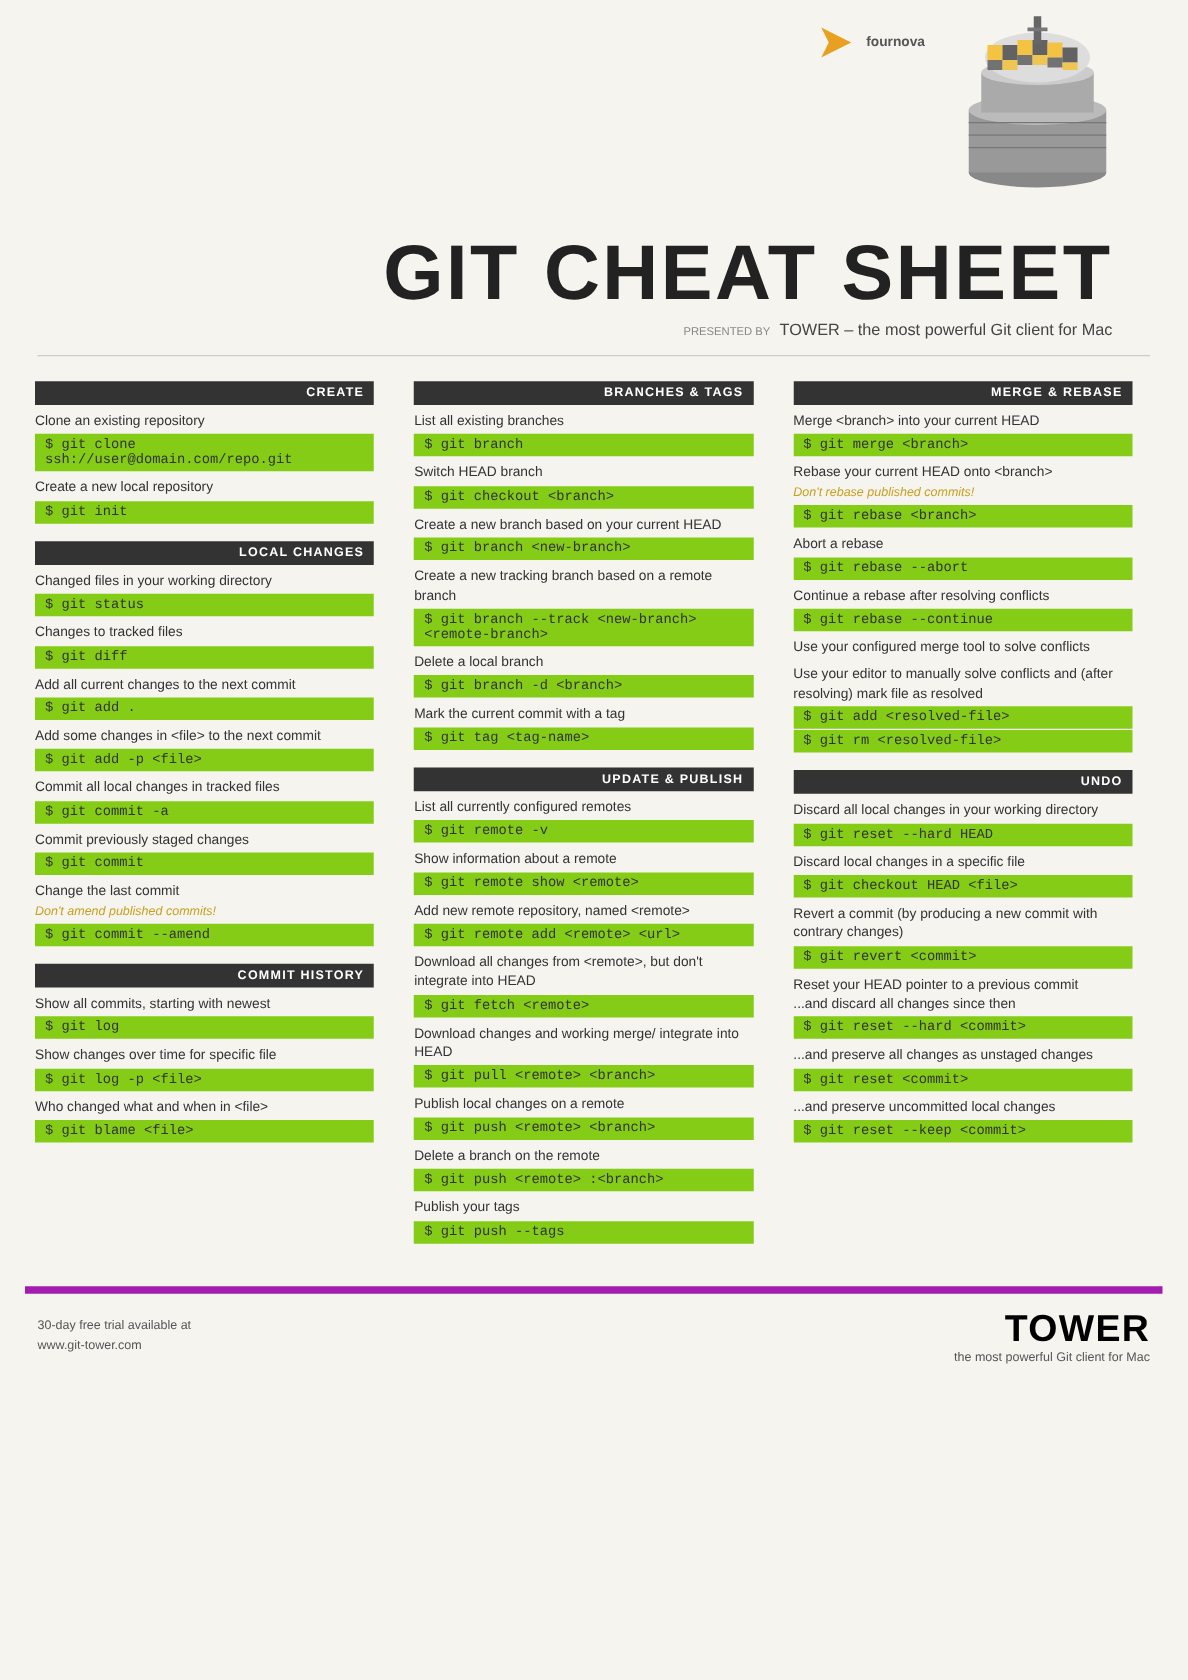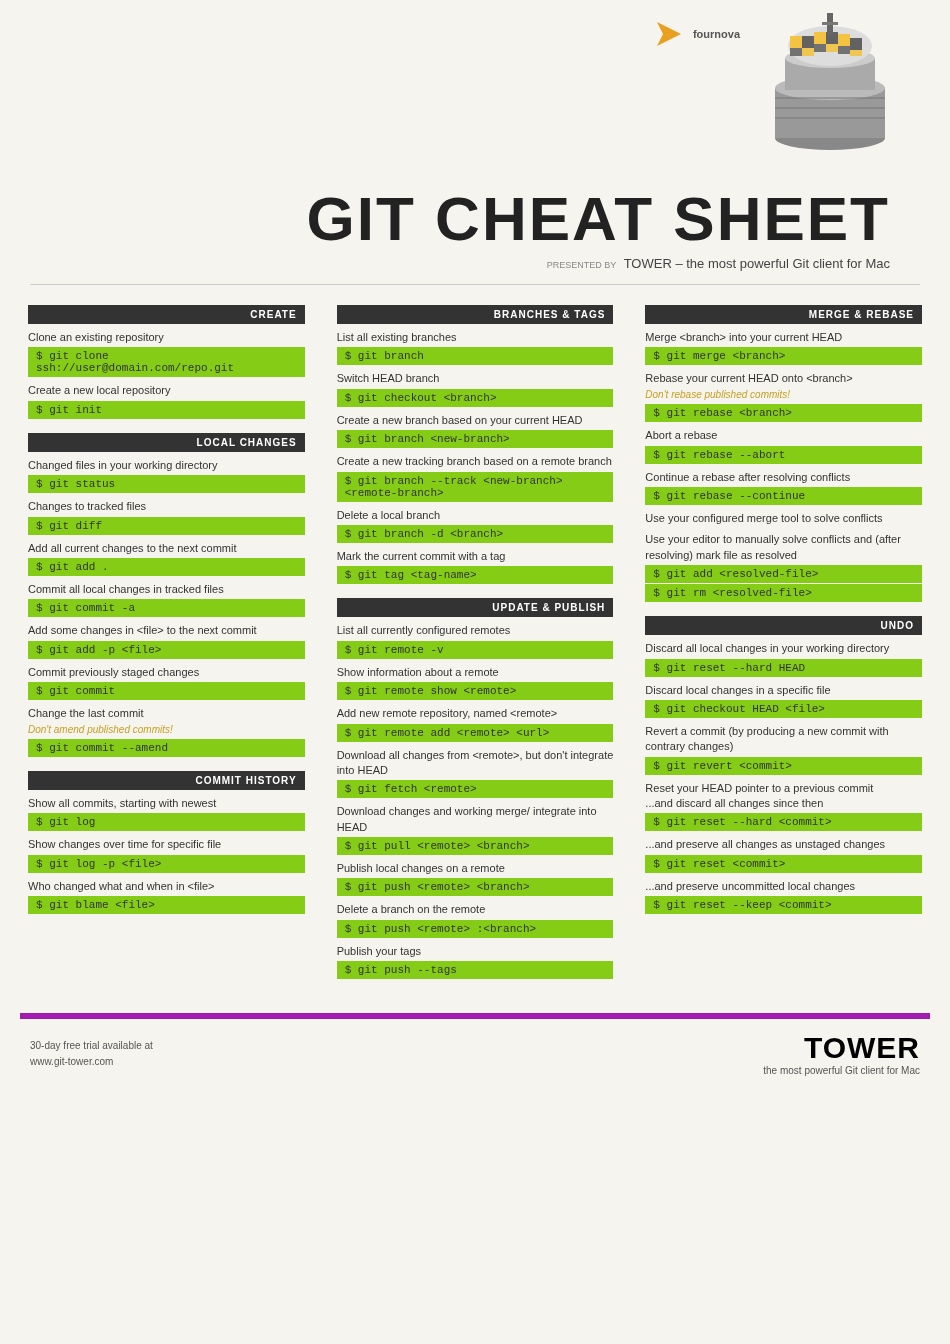--- a/index.html
+++ b/index.html
@@ -61,21 +61,21 @@
       color: #888;
       margin-right: 4px;
       text-transform: uppercase;
     }
 
     
     .main-grid {
       display: grid;
       grid-template-columns: 1fr 1fr 1fr;
       gap: 16px;
-      padding: 20px 20px 10px 20px;
+      padding: 20px 36px 10px 20px;
     }
 
     .column {
       padding: 0 8px;
     }
 
     
     .section {
       margin-bottom: 14px;
     }
@@ -223,26 +223,26 @@
         </div>
         <div class="entry">
           <div class="entry-desc">Changes to tracked files</div>
           <span class="cmd">$ git diff</span>
         </div>
         <div class="entry">
           <div class="entry-desc">Add all current changes to the next commit</div>
           <span class="cmd">$ git add .</span>
         </div>
         <div class="entry">
+          <div class="entry-desc">Add some changes in &lt;file&gt; to the next commit</div>
+          <span class="cmd">$ git add -p &lt;file&gt;</span>
+        </div>
+        <div class="entry">
           <div class="entry-desc">Commit all local changes in tracked files</div>
           <span class="cmd">$ git commit -a</span>
-        </div>
-        <div class="entry">
-          <div class="entry-desc">Add some changes in &lt;file&gt; to the next commit</div>
-          <span class="cmd">$ git add -p &lt;file&gt;</span>
         </div>
         <div class="entry">
           <div class="entry-desc">Commit previously staged changes</div>
           <span class="cmd">$ git commit</span>
         </div>
         <div class="entry">
           <div class="entry-desc">Change the last commit<br><em>Don't amend published commits!</em></div>
           <span class="cmd">$ git commit --amend</span>
         </div>
       </div>

